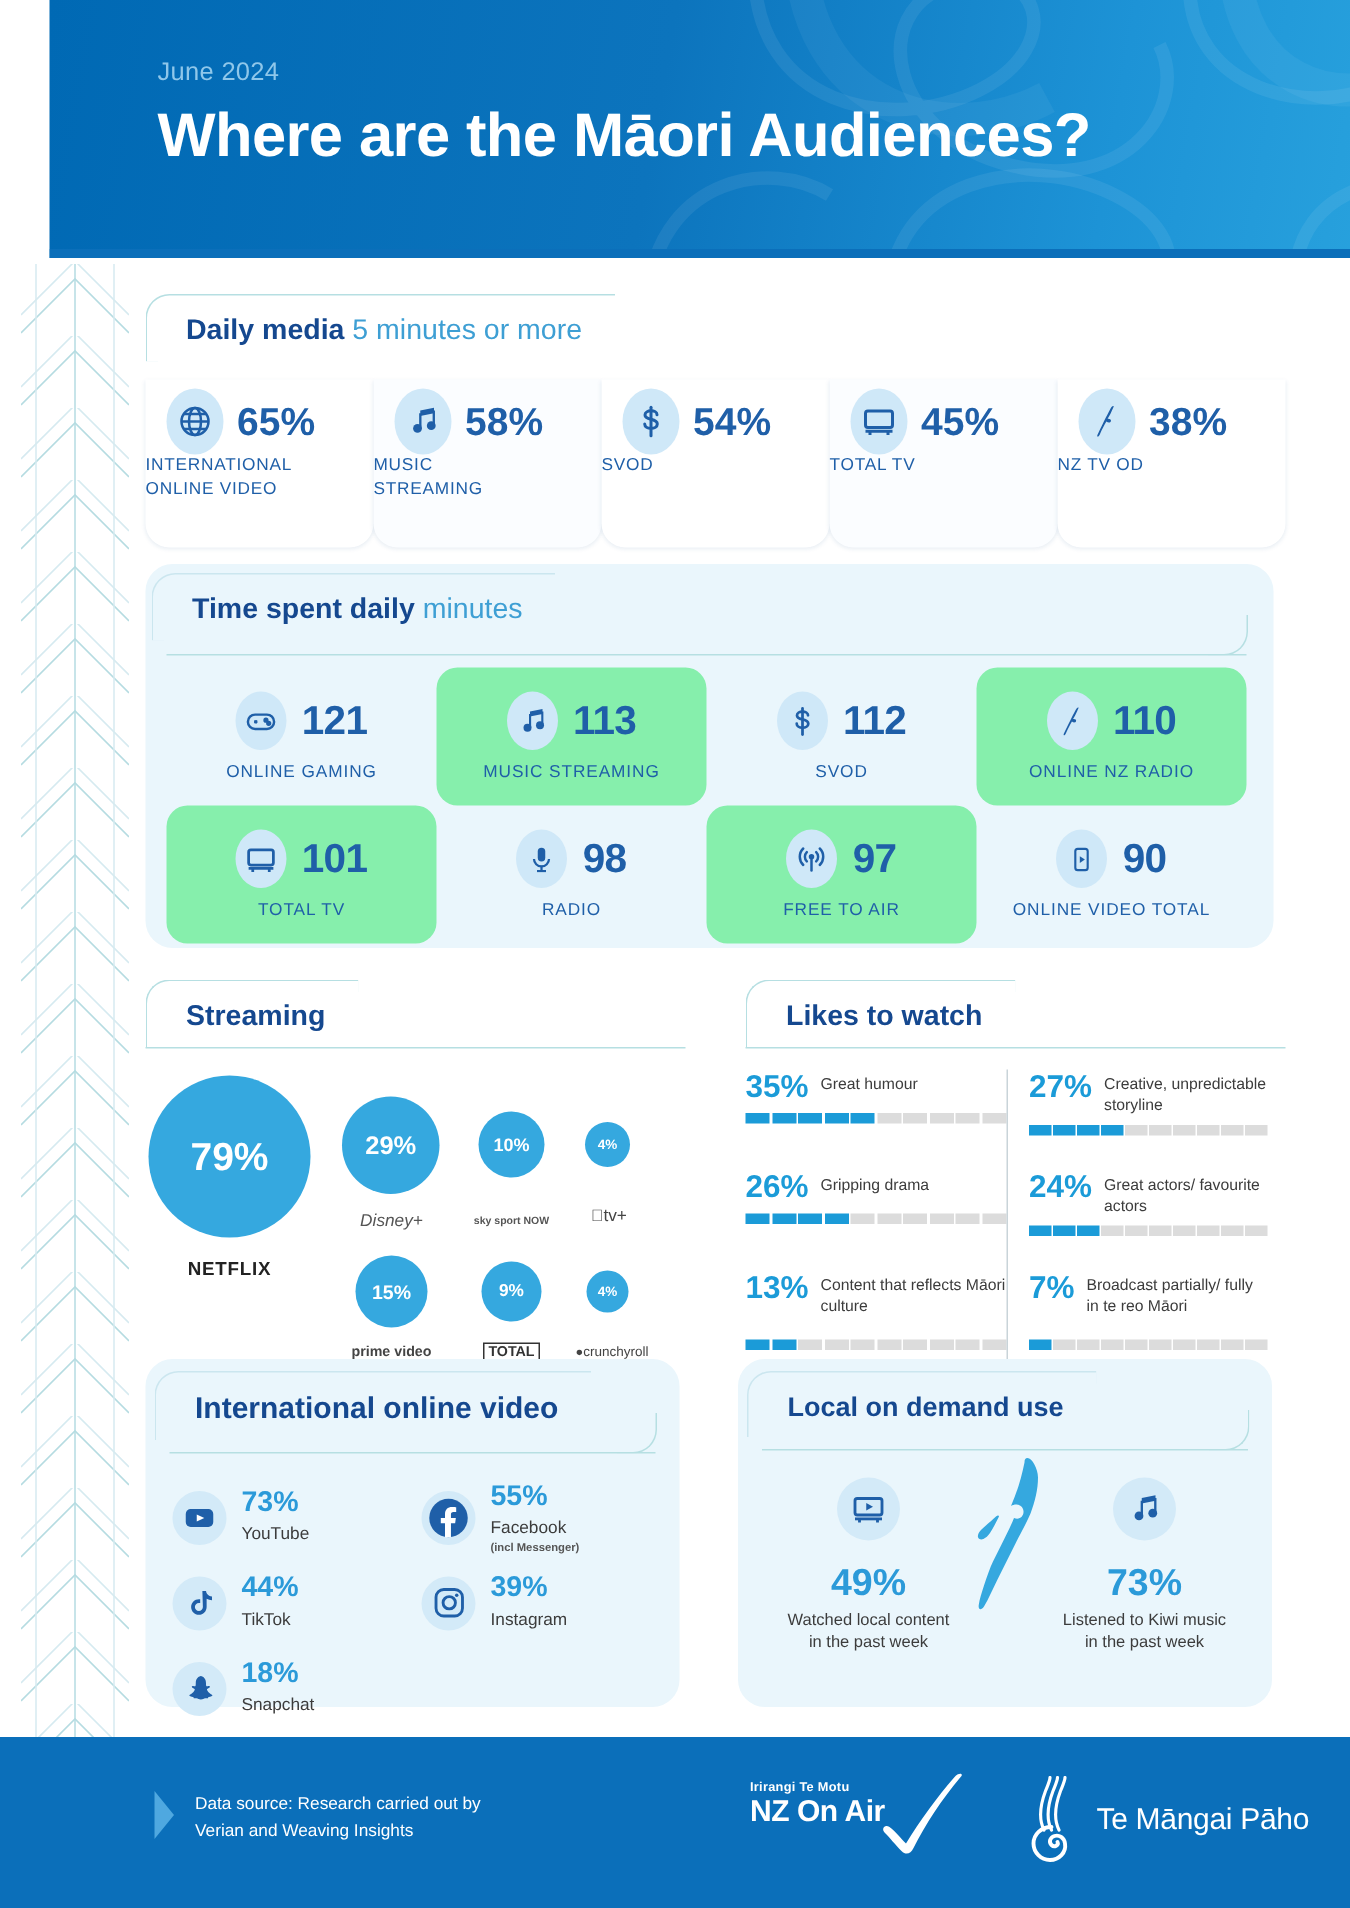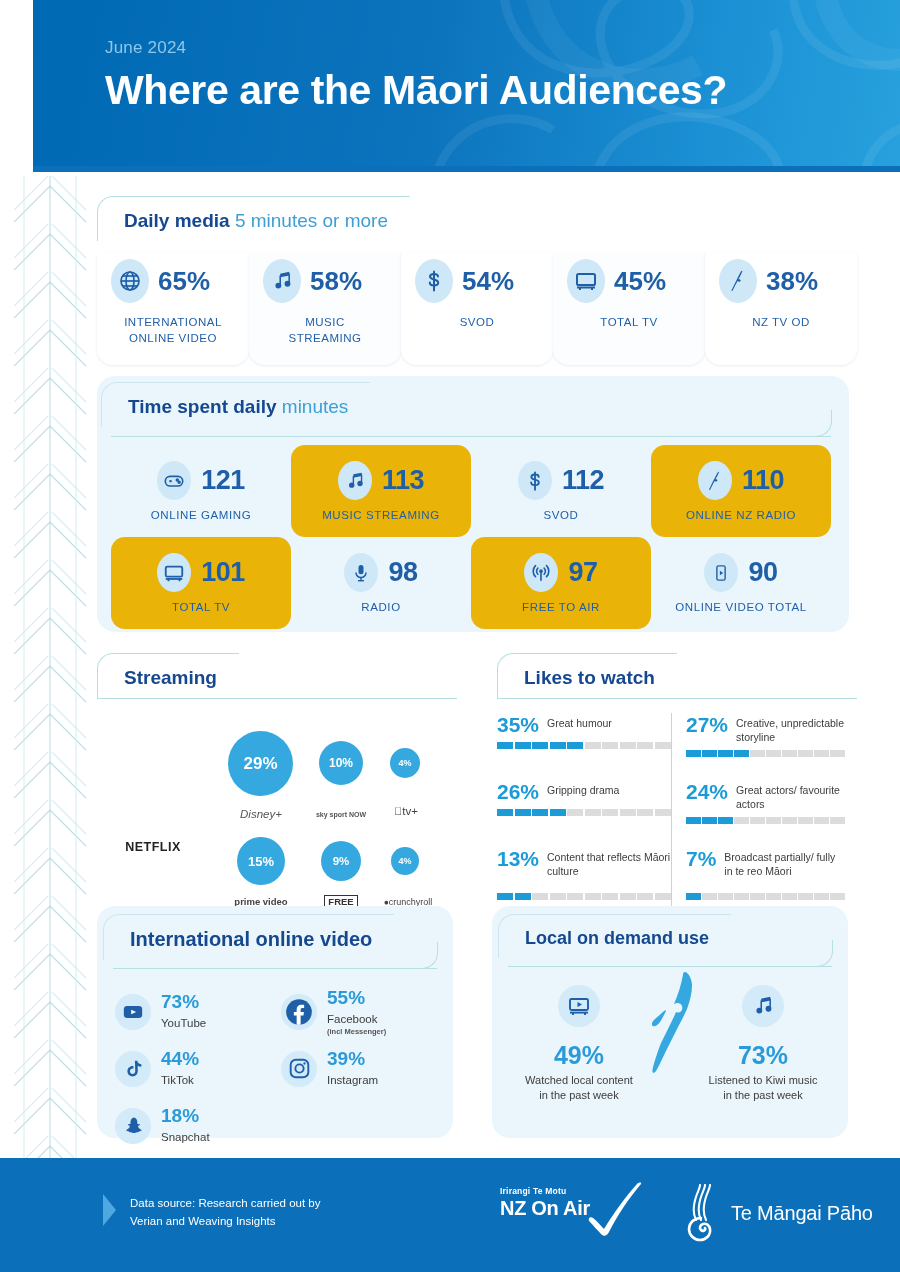--- a/index.html
+++ b/index.html
@@ -59,42 +59,42 @@
   .daily-card:nth-child(odd) { background: #ffffff; }
   .daily-top { display: flex; align-items: center; gap: 9px; padding-left: 14px; }
   .icon-bubble {
     width: 38px; height: 44px; border-radius: 50%;
     background: #cfe8f8; display: flex; align-items: center; justify-content: center;
     flex: 0 0 auto;
   }
   .icon-bubble.sm { width: 34px; height: 39px; }
   .daily-pct { color: #1f5fa8; font-size: 26px; font-weight: bold; }
   .daily-label {
-    margin-top: 12px; text-align: center; color: #1f5fa8;
+    margin-top: 0; color: #1f5fa8;
     font-size: 11.5px; letter-spacing: .5px; line-height: 1.35;
   }
 
   
   .s-time {
     position: absolute; left: 97px; top: 376px; width: 752px; height: 256px;
     background: #eaf6fc; border-radius: 18px;
   }
   .s-time .panel-head { font-size: 19px; margin: 6px 0 0 4px; border-color:#cbe6ef; }
   .time-headrule { margin: 9px 18px 0 14px; position: relative; }
   .time-headrule:after{
     content:""; position:absolute; right:-1px; top:-26px; width:26px; height:26px;
     border-right:1.4px solid #b6dfe2; border-bottom:1.4px solid #b6dfe2;
     border-bottom-right-radius:16px;
   }
   .time-grid { display: flex; flex-wrap: wrap; padding: 8px 14px 0 14px; }
   .time-card {
     width: 180px; height: 92px; border-radius: 14px;
     display: flex; flex-direction: column; align-items: center; justify-content: center;
   }
-  .time-card.alt { background: #eab308; }
+  .time-card.alt { background: #86efac; }
   .time-top { display: flex; align-items: center; gap: 10px; }
   .time-num { color: #1f5fa8; font-size: 27px; font-weight: bold; letter-spacing: -0.5px; }
   .time-label { margin-top: 9px; color: #1f5fa8; font-size: 11.5px; letter-spacing: .6px; }
 
   
   .s-stream { position: absolute; left: 97px; top: 653px; width: 360px; }
   .s-stream .panel-head { font-size: 19px; }
   .stream-rule { margin-top: 0; }
   .stream-body { position: relative; height: 230px; }
   .bubble {
@@ -422,20 +422,21 @@
   </div>
 
   <div class="s-stream">
     <div class="panel-head">
       <span class="h-strong">Streaming</span>
     </div>
     <div class="hrule stream-rule"></div>
 
     <div class="stream-body">
 
+      <div class="bubble" style="left:2px; top:18px; width:108px; height:108px; font-size:26px;">79%</div>
       <div class="brand" style="left:2px; top:138px; width:108px;">
         <span style="font-size:12.5px; font-weight:bold; letter-spacing:.5px; color:#222;">NETFLIX</span>
       </div>
 
       <div class="bubble" style="left:131px; top:32px; width:65px; height:65px; font-size:17px;">29%</div>
       <div class="brand" style="left:128px; top:105px; width:72px;">
         <span style="font-size:11.5px; font-style:italic; color:#555;">Disney+</span>
       </div>
 
       <div class="bubble" style="left:222px; top:42px; width:44px; height:44px; font-size:12px;">10%</div>
@@ -448,21 +449,21 @@
         <span style="font-size:11px; color:#444;"></span><span style="font-size:11.5px; color:#444;">tv+</span>
       </div>
 
       <div class="bubble" style="left:140px; top:138px; width:48px; height:48px; font-size:13px;">15%</div>
       <div class="brand" style="left:131px; top:192px; width:66px;">
         <span style="font-size:9.5px; font-weight:bold; color:#444;">prime video</span>
       </div>
 
       <div class="bubble" style="left:224px; top:142px; width:40px; height:40px; font-size:11.5px;">9%</div>
       <div class="brand" style="left:213px; top:192px; width:62px;">
-        <span style="font-size:9.5px; font-weight:bold; color:#333; border:1px solid #333; padding:0 3px;">FREE</span>
+        <span style="font-size:9.5px; font-weight:bold; color:#333; border:1px solid #333; padding:0 3px;">TOTAL</span>
       </div>
 
       <div class="bubble" style="left:294px; top:148px; width:28px; height:28px; font-size:9px;">4%</div>
       <div class="brand" style="left:276px; top:192px; width:70px;">
         <span style="font-size:8.5px; color:#444;">●</span><span style="font-size:9px; color:#444;">crunchyroll</span>
       </div>
     </div>
   </div>
 
   <div class="s-likes">

